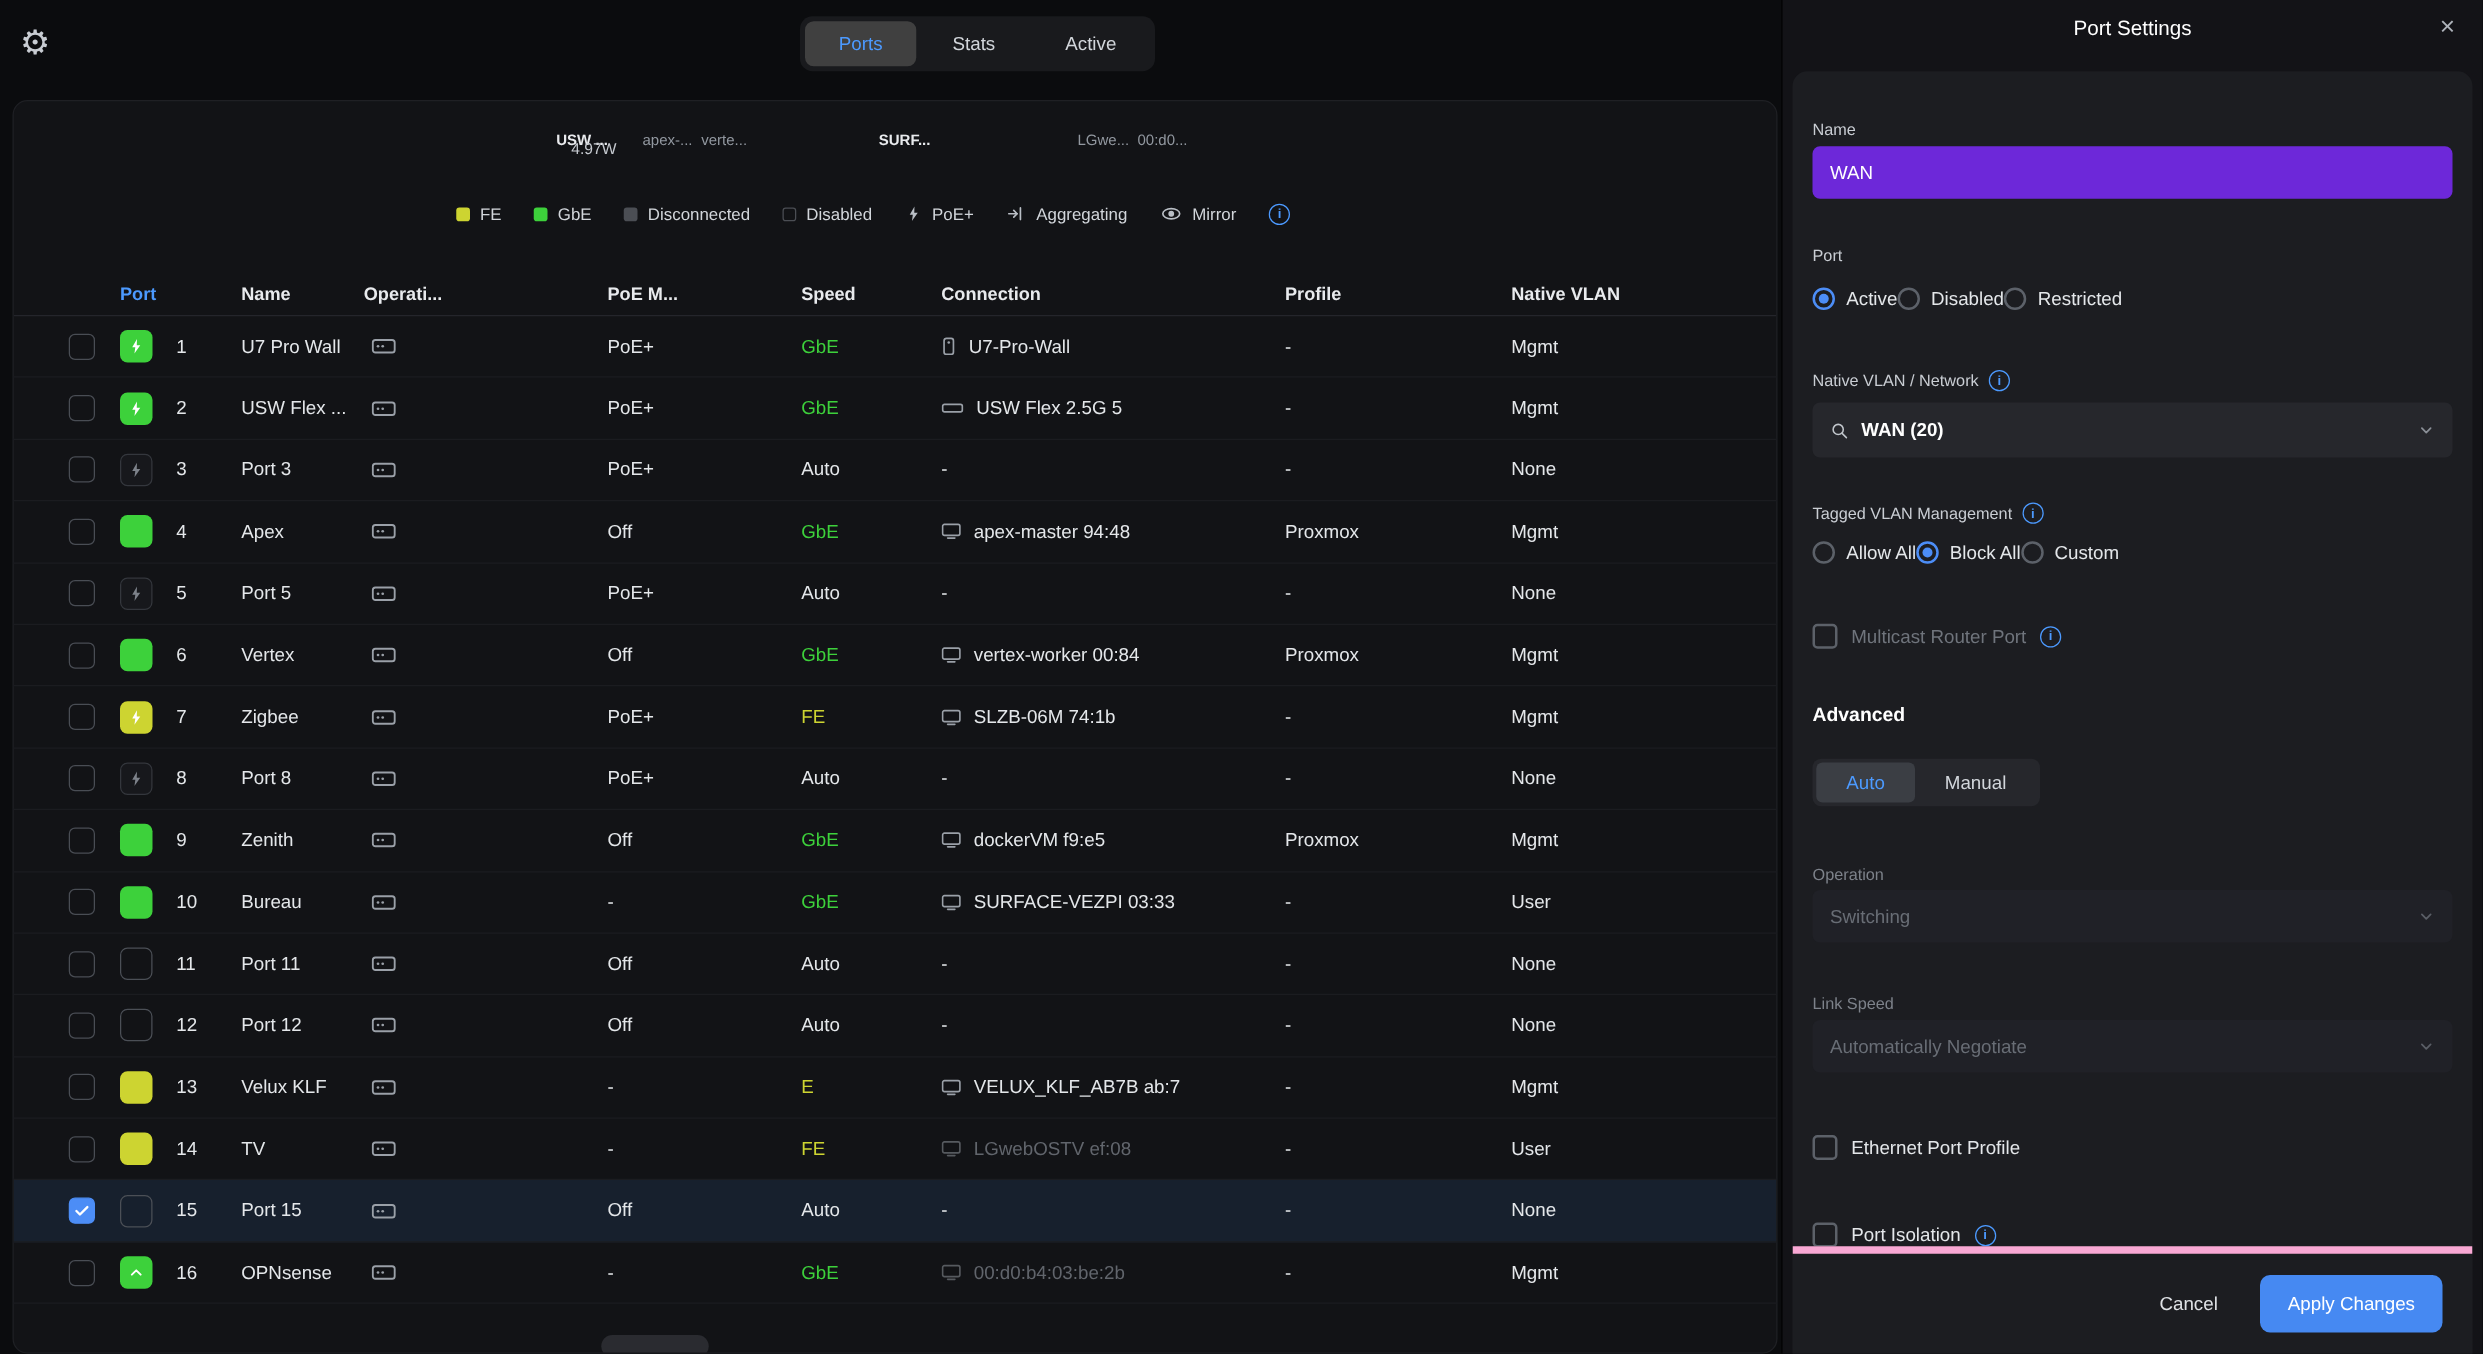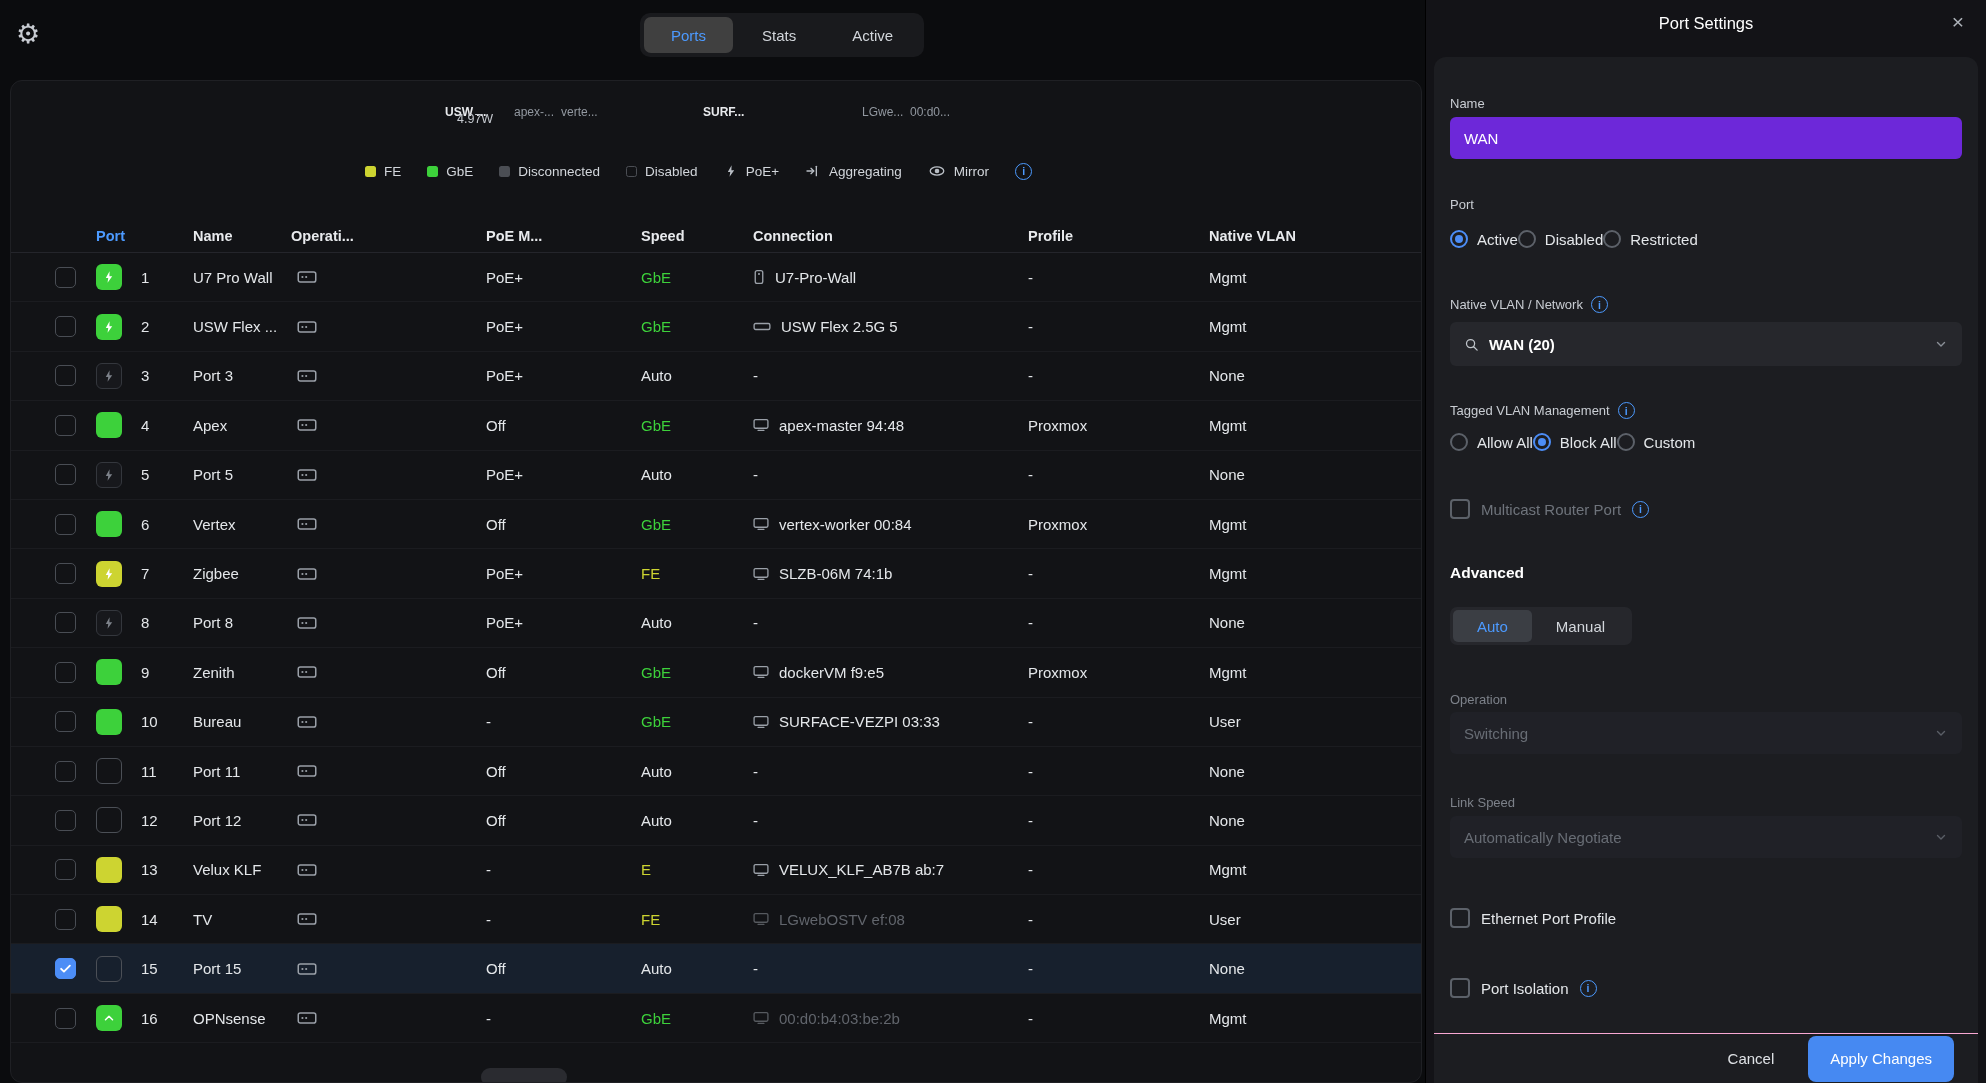--- a/index.html
+++ b/index.html
@@ -85,21 +85,21 @@
   .check-row { position:absolute; left:16px; display:flex; align-items:center; gap:11px; font-size:15px; color:#e4e7ea; cursor:pointer; }
   .check-row .pcheck { width:20px; height:20px; border-radius:4px; border:2px solid #5c6169; flex:0 0 auto; }
   .check-row.dim { color:#6f747c; }
 
   .adv-title { position:absolute; left:16px; font-size:15.5px; font-weight:700; color:#fff; }
 
   .segmented { position:absolute; left:16px; height:38px; background:#26272c; border-radius:7px; padding:3px; display:inline-flex; }
   .seg { height:32px; padding:0 24px; display:flex; align-items:center; border-radius:5px; font-size:15px; color:#d2d6db; cursor:pointer; }
   .seg.active { background:#3b3e44; color:#4c9aff; }
 
-  .drawer-footer { position:absolute; left:0; right:0; bottom:0; height:50px; border-top:1px solid #f9a8d4; background:#1c1d21; display:flex; align-items:center; justify-content:flex-end; gap:34px; padding:0 24px; }
+  .drawer-footer { position:absolute; left:0; right:0; bottom:0; height:86px; border-top:6px solid #f9a8d4; background:#1c1d21; display:flex; align-items:center; justify-content:flex-end; gap:34px; padding:0 24px; }
   .btn-cancel { font-size:15px; color:#dfe2e6; cursor:pointer; background:none; border:none; font-family:inherit; }
   .btn-apply { height:46px; padding:0 22px; border:none; border-radius:8px; background:#4689f2; color:#fff; font-size:15px; font-family:inherit; cursor:pointer; }
 </style>
 </head>
 <body>
 
 <div class="screen">
 
   <span class="gear">⚙</span>
   <div class="tabbar">

